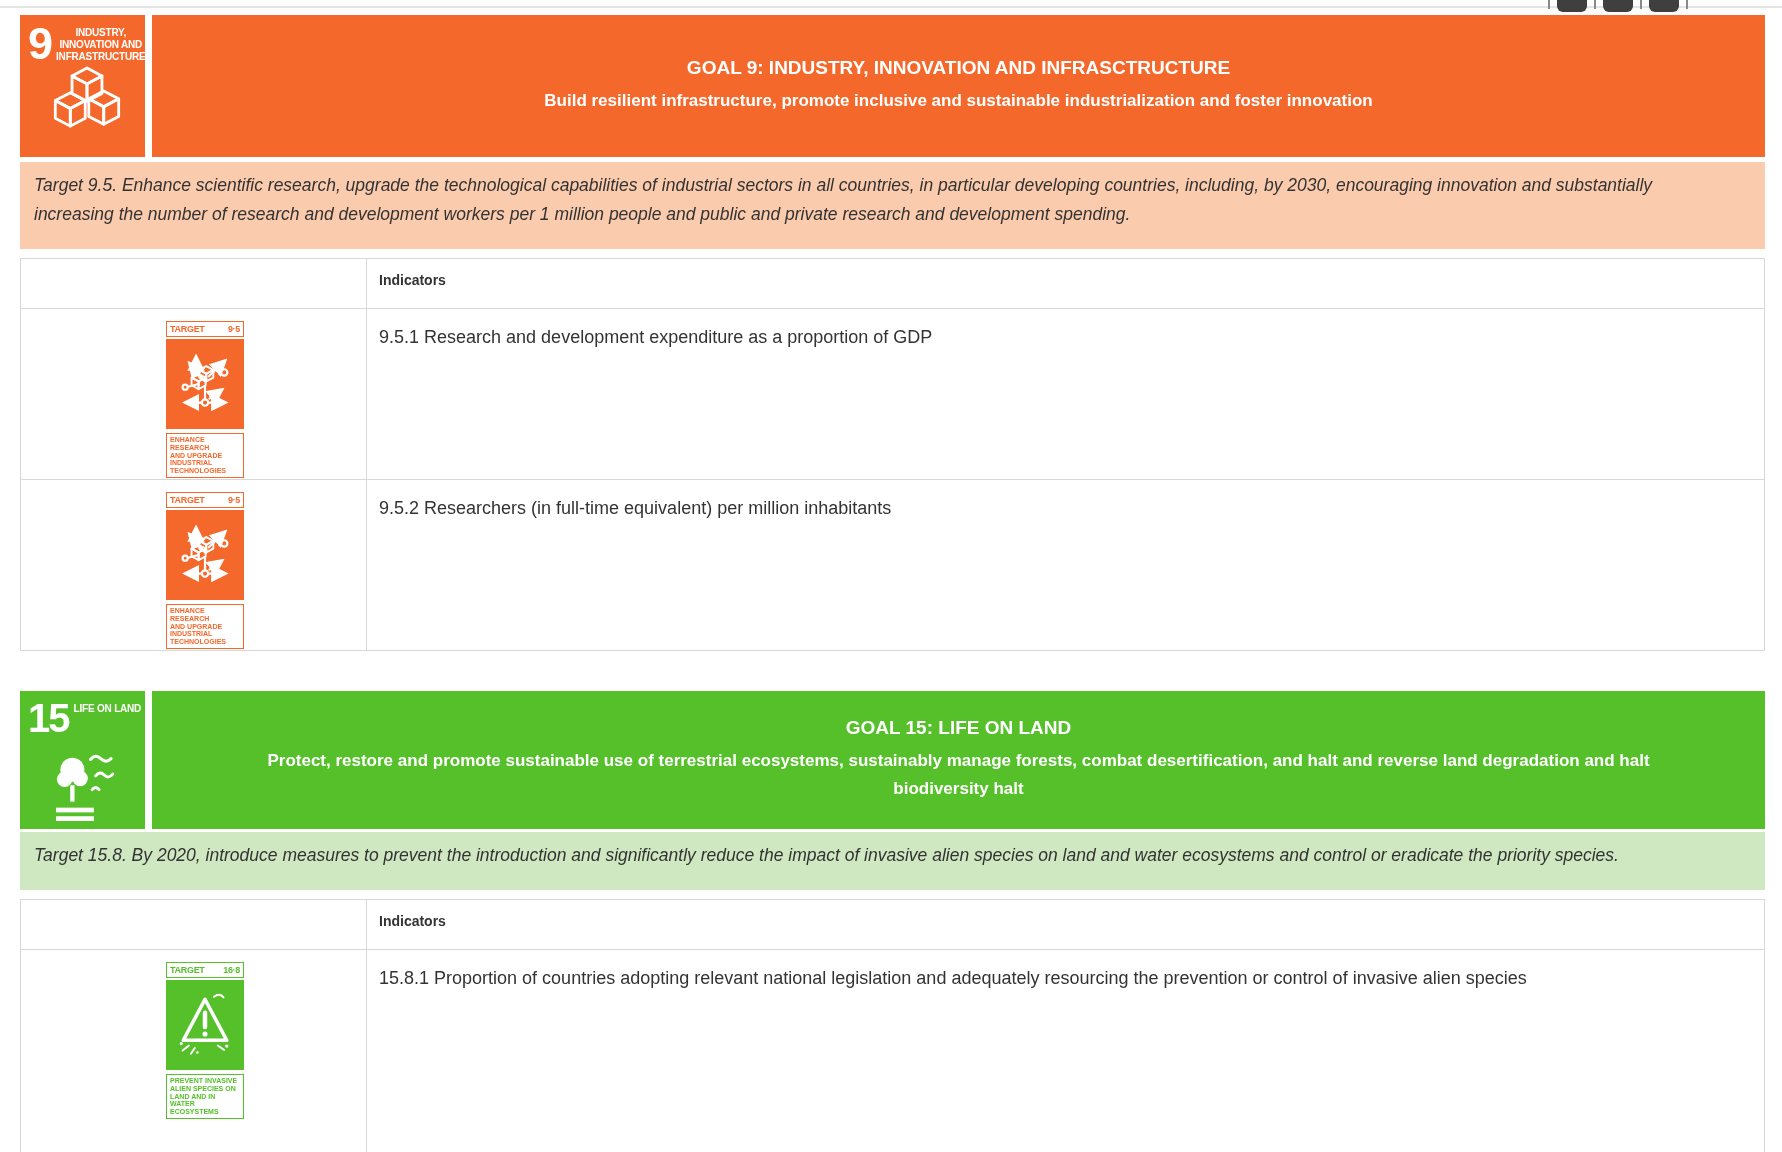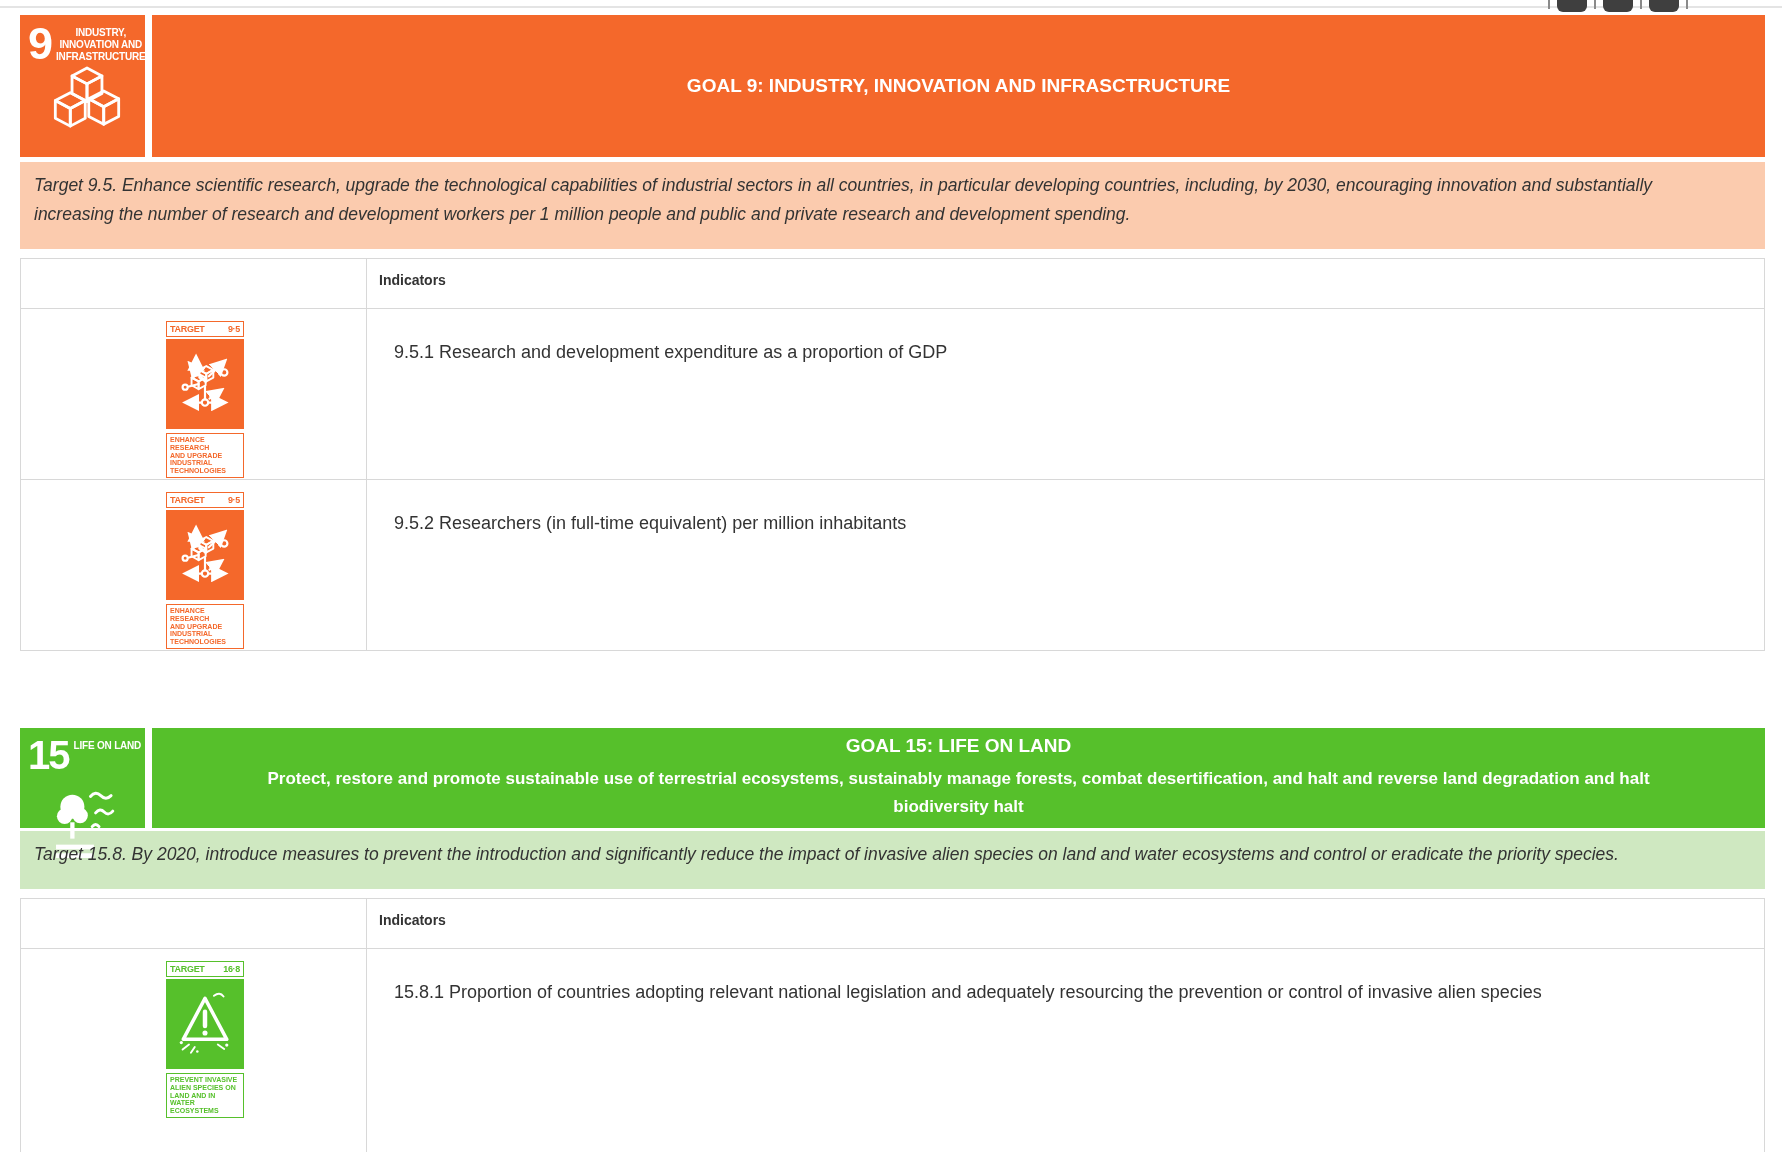--- a/index.html
+++ b/index.html
@@ -14,21 +14,21 @@
   
   .topline { height: 8px; border-bottom: 2px solid #e4e4e4; }
   .browser-stubs { position: absolute; top: 0; left: 1548px; display: flex; align-items: flex-start; gap: 7px; }
   .browser-stubs .tick { width: 2px; height: 9px; background: #8a8a8a; }
   .browser-stubs .stub { width: 30px; height: 12px; background: #3f3f3f; border-radius: 0 0 6px 6px; }
 
   .content { margin-left: 20px; width: 1745px; }
 
   
   .goal-header { display: flex; column-gap: 7px; height: 142px; margin-top: 7px; }
-  .goal15 .goal-header { height: 100px; margin-top: 77px; }
+  .goal15 .goal-header { height: 138px; margin-top: 40px; }
 
   .tile { width: 125px; flex: 0 0 125px; color: #fff; padding: 9px 0 0 8px; }
   .tile.g9 { background: var(--c9, #f4682b); }
   .tile.g15 { background: var(--c15, #56c02b); }
   .tile-head { display: flex; }
   .tile-num { font-weight: bold; font-size: 45px; line-height: 40px; letter-spacing: -2px; }
   .g15 .tile-num { font-size: 40px; line-height: 36px; }
   .tile-name { font-weight: bold; font-size: 10px; line-height: 12px; margin: 3px 0 0 5px; letter-spacing: -0.2px; text-align: center; }
   .tile-art { display: block; margin: 2px auto 0 auto; }
   .g15 .tile-art { margin-top: 8px; }
@@ -45,21 +45,21 @@
   .target-desc.g9 { background: var(--c9t, #fbcbae); }
   .target-desc.g15 { background: var(--c15t, #cfe8c1); margin-top: 3px; }
 
   
   .sdg-table { border-collapse: collapse; width: 100%; table-layout: fixed; margin-top: 9px; }
   .sdg-table td { border: 1px solid #d8d8d8; vertical-align: top; background: #fff; }
   .col-icon { width: 346px; }
   .head-row td { height: 50px; }
   .ind-head { font-weight: bold; font-size: 14px; padding: 13px 12px 0 12px; }
   .ind-cell { font-size: 18px; line-height: 30px; padding: 13px 12px 0 12px; }
-  .ind-cell p { margin: 15px; max-width: 1320px; }
+  .ind-cell p { margin: 0; max-width: 1320px; }
   .icon-cell { text-align: center; padding-top: 12px; padding-left: 24px; }
   .row-g9 td { height: 165px; }
   .row-g15 td { height: 240px; }
 
   
   .target-block { display: inline-block; width: 78px; text-align: left; }
   .target-badge { display: flex; justify-content: space-between; align-items: center;
                   background: #fff; border: 1px solid; height: 16px;
                   font-weight: bold; font-size: 9px; padding: 0 3px; letter-spacing: -0.3px; }
   .target-square { width: 78px; height: 90px; margin-top: 2px;
@@ -111,20 +111,21 @@
                 <polygon points="14,39 14,59 31,68 31,48"></polygon>
                 <polygon points="48,39 48,59 31,68 31,48"></polygon>
               <polygon points="69,28 86,37 69,46 52,37"></polygon>
                 <polygon points="52,37 52,57 69,66 69,46"></polygon>
                 <polygon points="86,37 86,57 69,66 69,46"></polygon>
             </g>
           </svg>
         </div>
         <div class="banner g9">
           <div class="banner-title">GOAL 9: INDUSTRY, INNOVATION AND INFRASCTRUCTURE</div>
+          <div class="banner-subtitle">Build resilient infrastructure, promote inclusive and sustainable industrialization and foster innovation</div>
         </div>
       </div>
 
       <p class="target-desc g9">Target 9.5. Enhance scientific research, upgrade the technological capabilities of industrial sectors in all countries, in particular developing countries, including, by 2030, encouraging innovation and substantially increasing the number of research and development workers per 1 million people and public and private research and development spending.</p>
 
       <table class="sdg-table">
         <colgroup>
             <col class="col-icon">
             <col>
           </colgroup>

